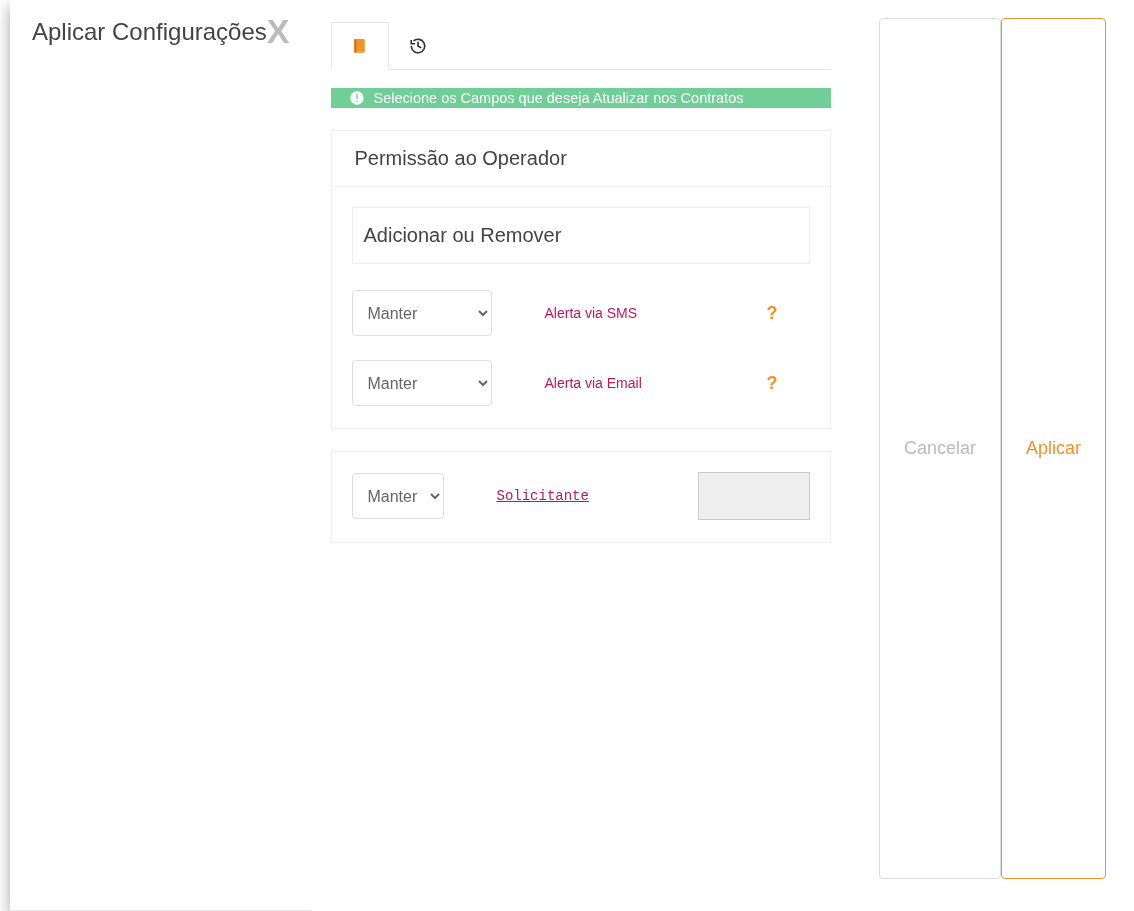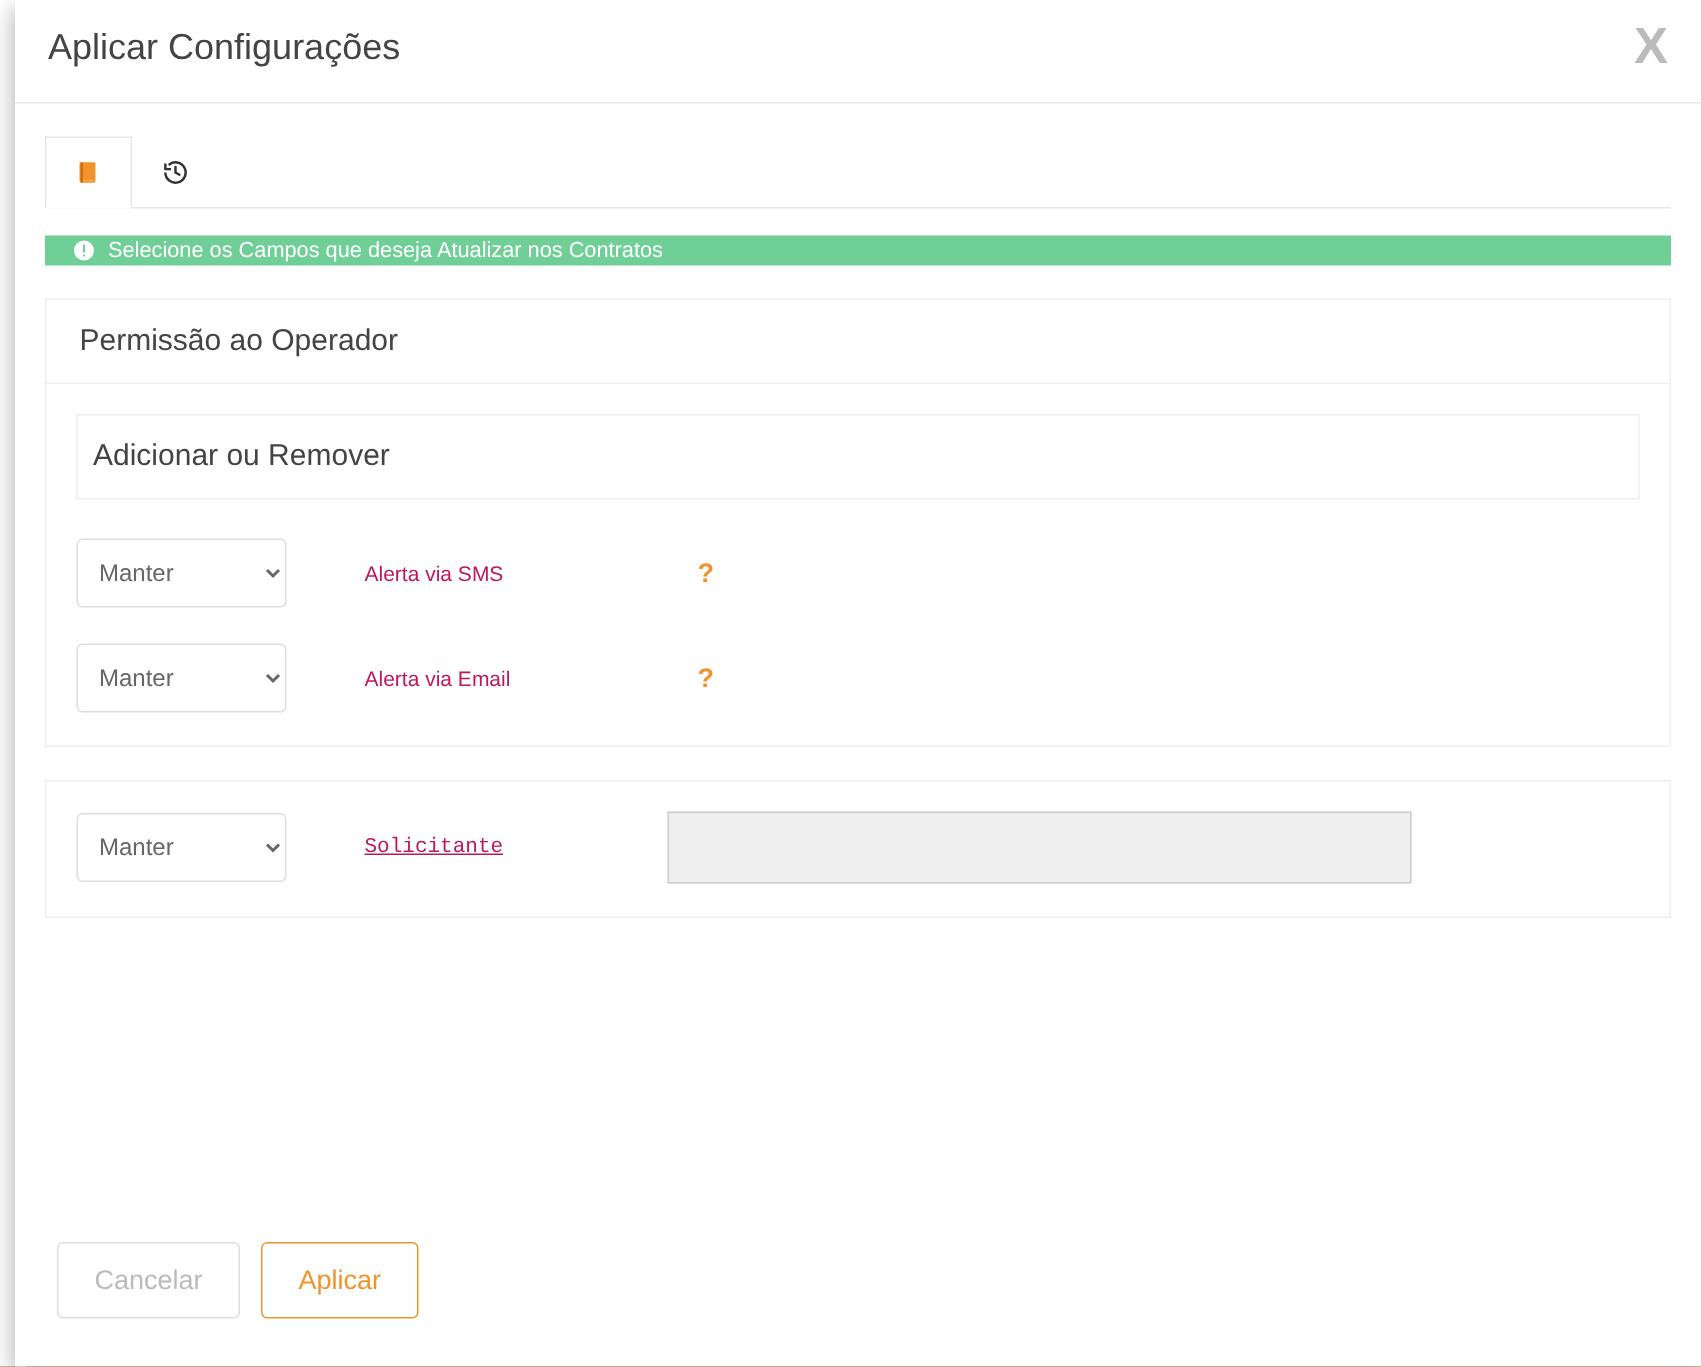--- a/index.html
+++ b/index.html
@@ -28,21 +28,21 @@
   }
   .modal {
     position: absolute;
     left: 10px;
     right: 0;
     top: 0;
     bottom: 0;
     background: #ffffff;
     box-shadow: 0 5px 15px rgba(0,0,0,.35);
     display: flex;
-    flex-direction: column;
+    flex-direction: row;
   }
   .modal-header {
     padding: 18px 22px 20px 22px;
     border-bottom: 1px solid #e8e8e8;
     display: flex;
     align-items: flex-start;
     justify-content: space-between;
   }
   .modal-title {
     font-size: 24px;
@@ -149,21 +149,20 @@
   .underline { text-decoration: underline; font-family: Liberation Mono, monospace; }
   .solic-input {
     width: 496px;
     height: 48px;
     border: 1px solid #ccc;
     background: #eeeeee;
   }
   .modal-footer {
     padding: 18px 28px 32px 28px;
     display: flex;
-    gap: 14px;
   }
   .btn {
     padding: 14px 24px;
     font-size: 18px;
     border-radius: 4px;
     cursor: pointer;
     background: #fff;
   }
   .btn-cancel {
     border: 1px solid #ddd;

